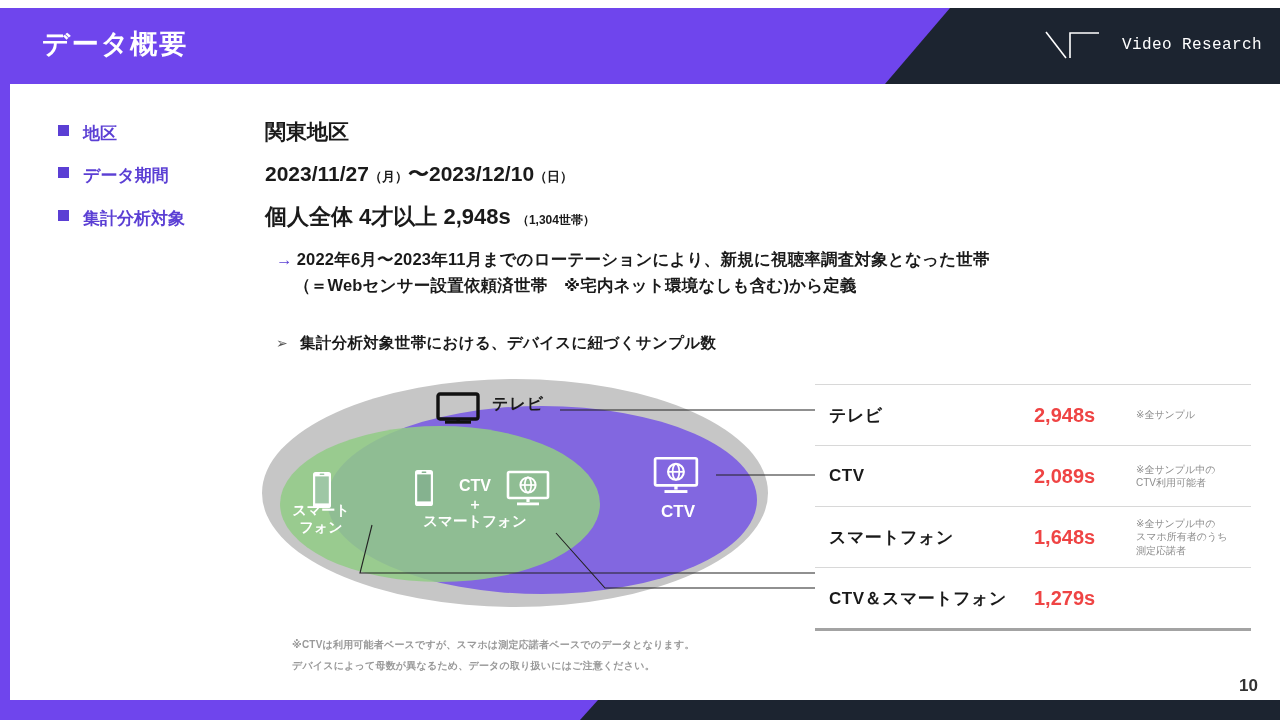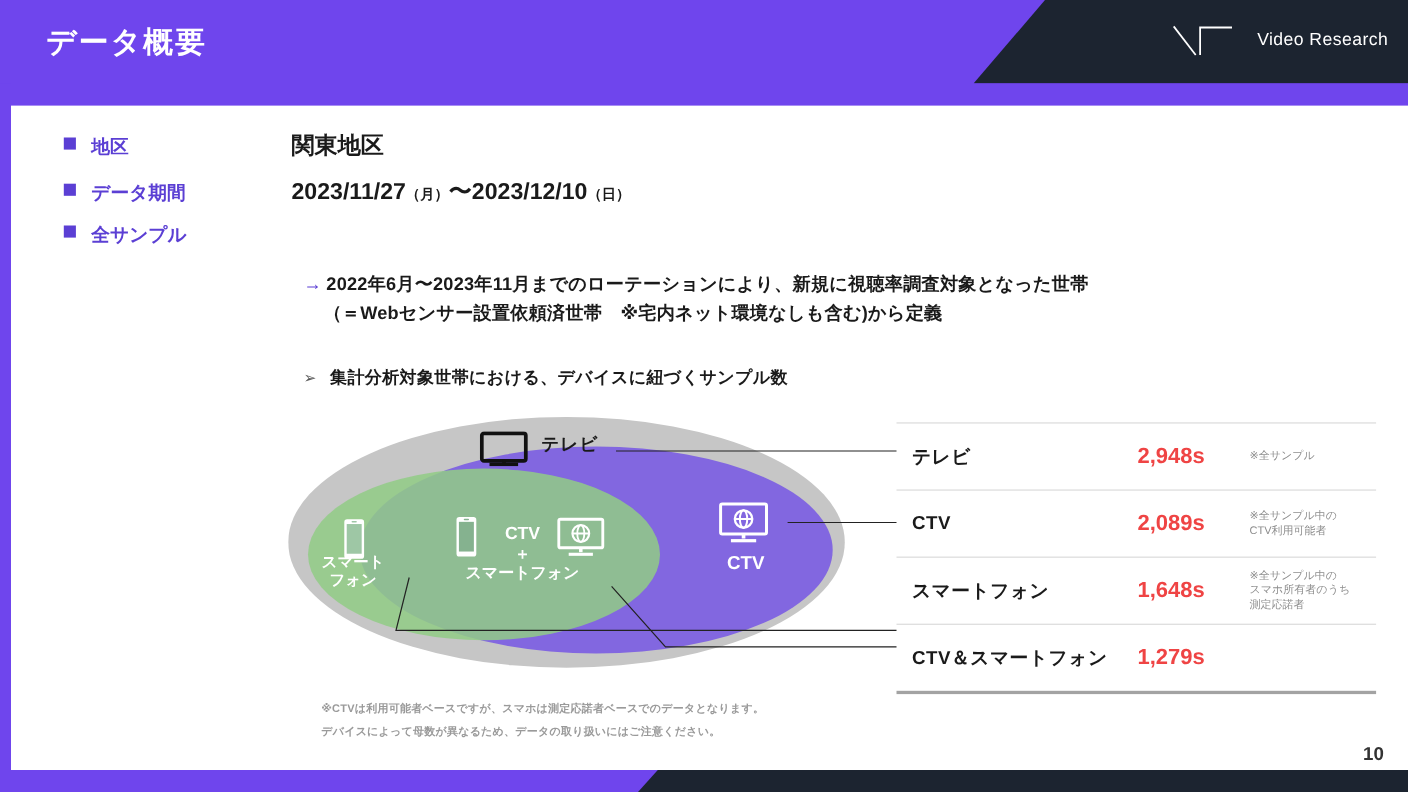--- a/index.html
+++ b/index.html
@@ -18,25 +18,26 @@
     position: relative;
     width: 1280px;
     height: 720px;
     background: #ffffff;
     overflow: hidden;
   }
 
   
   .header {
     position: absolute;
-    left: 0; top: 0;
+    left: 0; top: 8px;
     width: 1280px;
-    height: 96px;
+    height: 76px;
     background: #6F45ED;
     overflow: hidden;
+    font-family: Liberation Mono, monospace;
   }
   .header-dark {
     position: absolute;
     right: 0; top: 0;
     width: 400px;
     height: 76px;
     background: #1C2430;
     clip-path: polygon(70px 0, 400px 0, 400px 76px, 5px 76px);
   }
   .header-title {
@@ -309,21 +310,22 @@
     </div>
 
     <div class="brow">
       <span class="bsq"></span>
       <span class="blabel">データ期間</span>
       <span class="bval"><span>2023/11/27</span><span class="sub-small">（月）</span><span>〜2023/12/10</span><span class="sub-small">（日）</span></span>
     </div>
 
     <div class="brow">
       <span class="bsq"></span>
-      <span class="blabel">全サンプル</span>
+      <span class="blabel">集計分析対象</span>
+      <span class="bval big"><span>個人全体 4才以上 2,948s</span> <span class="sub-tiny">（1,304世帯）</span></span>
     </div>
 
   </div>
 
   <div class="arrow-para">
     <span class="arrow-glyph">→</span><span>2022年6月〜2023年11月までのローテーションにより、新規に視聴率調査対象となった世帯</span>
     <span class="arrow-l2">（＝Webセンサー設置依頼済世帯　※宅内ネット環境なしも含む)から定義</span>
   </div>
 
   <div class="subheading">

